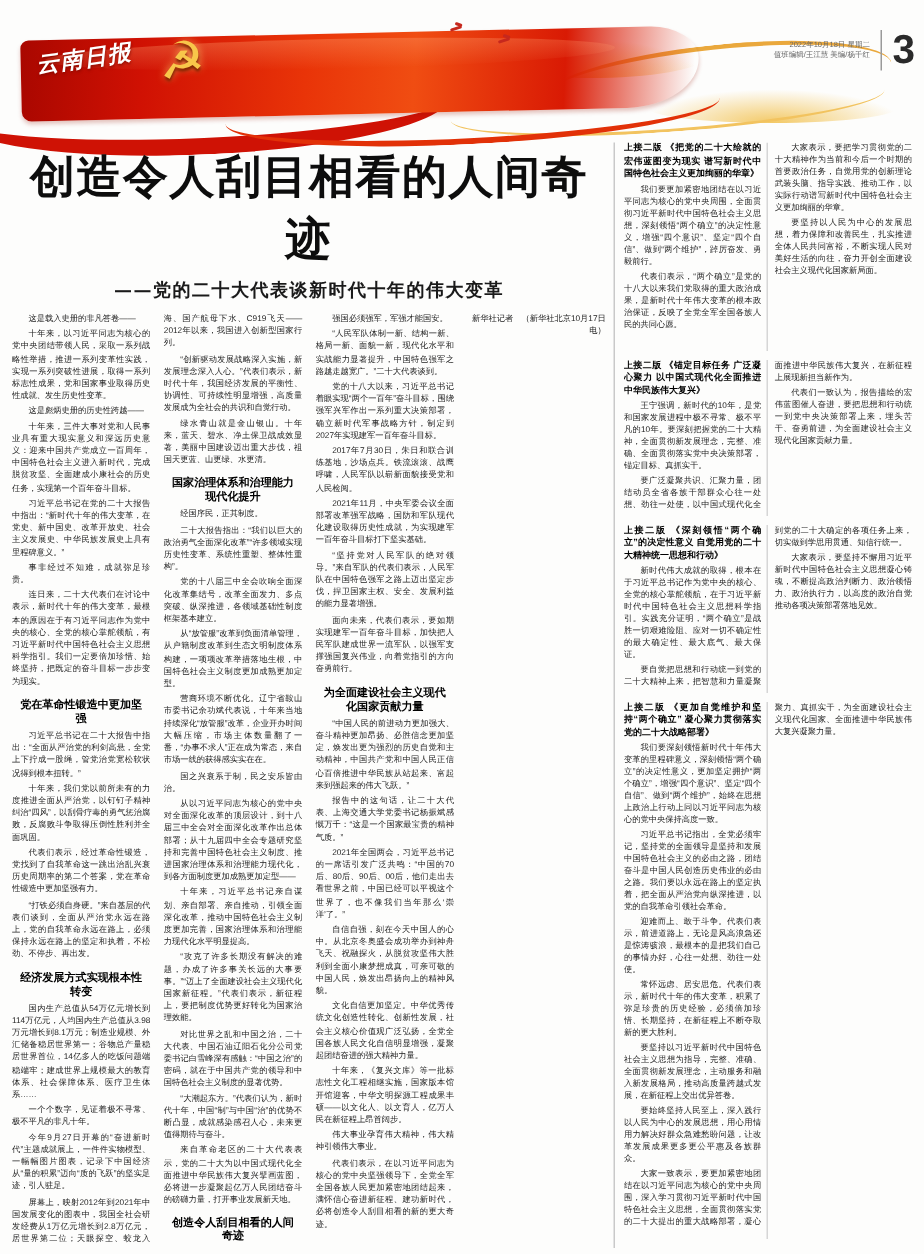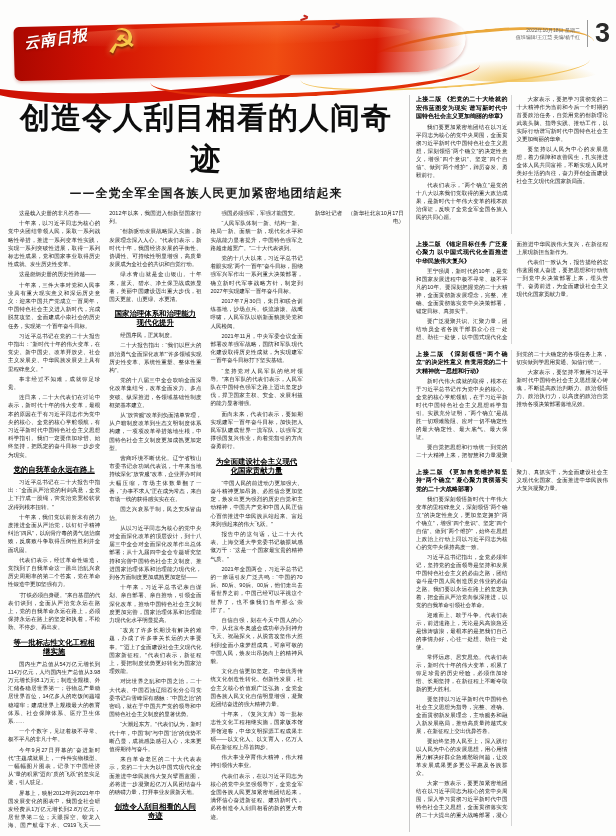--- a/index.html
+++ b/index.html
@@ -46,21 +46,21 @@
   .main{width:404px;height:100%;display:flex;flex-direction:column;}
   .headline-zone{flex:0 0 auto;text-align:center;padding-top:3px;}
   .headline-zone h1{margin:0;font-size:30px;font-weight:900;letter-spacing:1px;color:#0d0d0d;
         font-family:"Liberation Sans",sans-serif;}
   .headline-zone h2{margin:5px 0 7px;font-size:12px;font-weight:bold;color:#1a1a1a;
         font-family:"DejaVu Serif",serif;letter-spacing:1px;}
   .main-cols{flex:1 1 auto;overflow:hidden;column-count:4;column-gap:9px;column-fill:auto;
         font-size:5.5px;line-height:8.2px;text-align:justify;color:#222;}
   .main-cols p{margin:0 0 2px;text-indent:2em;}
   .main-cols h3{margin:6px 2px 4px;font-size:7.4px;line-height:9px;font-weight:800;color:#000;
-        text-align:center;text-indent:0;text-decoration:underline;}
+        text-align:center;text-indent:0;}
   .main-cols p.sig{text-align:right;text-indent:0;margin-top:4px;}
 
   .sidebar{width:196px;margin-left:5px;border-left:1px solid #c9c9c9;padding-left:6px;
         display:flex;flex-direction:column;height:100%;}
   .band{column-count:2;column-gap:9px;column-fill:auto;column-rule:1px solid #d6d6d6;
         overflow:hidden;font-size:5.5px;line-height:8px;text-align:justify;color:#222;
         margin-bottom:6px;}
   .band .btitle{font-weight:800;font-size:6px;line-height:8.5px;color:#000;margin:0 0 2px;text-indent:0;}
   .band p{margin:0 0 2px;text-indent:2em;}
   .b1{height:146px;} .b2{height:110px;} .b3{height:118px;} .b4{flex:1 1 auto;}
@@ -89,36 +89,36 @@
         <div>值班编辑/王江慧  美编/杨千红</div>
       </div>
       <div class="pagenum">3</div>
     </div>
   </div>
 
   <div class="content">
     <div class="main">
       <div class="headline-zone">
         <h1>创造令人刮目相看的人间奇迹</h1>
-        <h2>——全党全军全国各族人民更加紧密地团结起来</h2>
+        <h2>——党的二十大代表谈新时代十年的伟大变革</h2>
       </div>
       <div class="main-cols" id="mainCols">
           <p>这是载入史册的非凡答卷——</p>
           <p>十年来，以习近平同志为核心的党中央团结带领人民，采取一系列战略性举措，推进一系列变革性实践，实现一系列突破性进展，取得一系列标志性成果，党和国家事业取得历史性成就、发生历史性变革。</p>
           <p>这是彪炳史册的历史性跨越——</p>
           <p>十年来，三件大事对党和人民事业具有重大现实意义和深远历史意义：迎来中国共产党成立一百周年，中国特色社会主义进入新时代，完成脱贫攻坚、全面建成小康社会的历史任务，实现第一个百年奋斗目标。</p>
           <p>习近平总书记在党的二十大报告中指出：“新时代十年的伟大变革，在党史、新中国史、改革开放史、社会主义发展史、中华民族发展史上具有里程碑意义。”</p>
           <p>事非经过不知难，成就弥足珍贵。</p>
           <p>连日来，二十大代表们在讨论中表示，新时代十年的伟大变革，最根本的原因在于有习近平同志作为党中央的核心、全党的核心掌舵领航，有习近平新时代中国特色社会主义思想科学指引。我们一定要倍加珍惜、始终坚持，把既定的奋斗目标一步步变为现实。</p>
-          <h3>党的自我革命永远在路上</h3>
+          <h3>党在革命性锻造中更加坚强</h3>
           <p>习近平总书记在二十大报告中指出：“全面从严治党的利剑高悬，全党上下拧成一股绳，管党治党宽松软状况得到根本扭转。”</p>
           <p>十年来，我们党以前所未有的力度推进全面从严治党，以钉钉子精神纠治“四风”，以刮骨疗毒的勇气惩治腐败，反腐败斗争取得压倒性胜利并全面巩固。</p>
           <p>代表们表示，经过革命性锻造，党找到了自我革命这一跳出治乱兴衰历史周期率的第二个答案，党在革命性锻造中更加坚强有力。</p>
           <p>“打铁必须自身硬。”来自基层的代表们谈到，全面从严治党永远在路上，党的自我革命永远在路上，必须保持永远在路上的坚定和执着，不松劲、不停步、再出发。</p>
-          <h3>等一批标志性文化工程相继实施</h3>
+          <h3>经济发展方式实现根本性转变</h3>
           <p>国内生产总值从54万亿元增长到114万亿元，人均国内生产总值从3.98万元增长到8.1万元；制造业规模、外汇储备稳居世界第一；谷物总产量稳居世界首位，14亿多人的吃饭问题端稳端牢；建成世界上规模最大的教育体系、社会保障体系、医疗卫生体系……</p>
           <p>一个个数字，见证着极不寻常、极不平凡的非凡十年。</p>
           <p>今年9月27日开幕的“奋进新时代”主题成就展上，一件件实物模型、一幅幅图片图表，记录下中国经济从“量的积累”迈向“质的飞跃”的坚实足迹，引人驻足。</p>
           <p>屏幕上，映射2012年到2021年中国发展变化的图表中，我国全社会研发经费从1万亿元增长到2.8万亿元，居世界第二位；天眼探空、蛟龙入海、国产航母下水、C919飞天——2012年以来，我国进入创新型国家行列。</p>
           <p>“创新驱动发展战略深入实施，新发展理念深入人心。”代表们表示，新时代十年，我国经济发展的平衡性、协调性、可持续性明显增强，高质量发展成为全社会的共识和自觉行动。</p>
           <p>绿水青山就是金山银山。十年来，蓝天、碧水、净土保卫战成效显著，美丽中国建设迈出重大步伐，祖国天更蓝、山更绿、水更清。</p>
           <h3>国家治理体系和治理能力现代化提升</h3>
           <p>经国序民，正其制度。</p>
           <p>二十大报告指出：“我们以巨大的政治勇气全面深化改革”“许多领域实现历史性变革、系统性重塑、整体性重构”。</p>
           <p>党的十八届三中全会吹响全面深化改革集结号，改革全面发力、多点突破、纵深推进，各领域基础性制度框架基本建立。</p>

